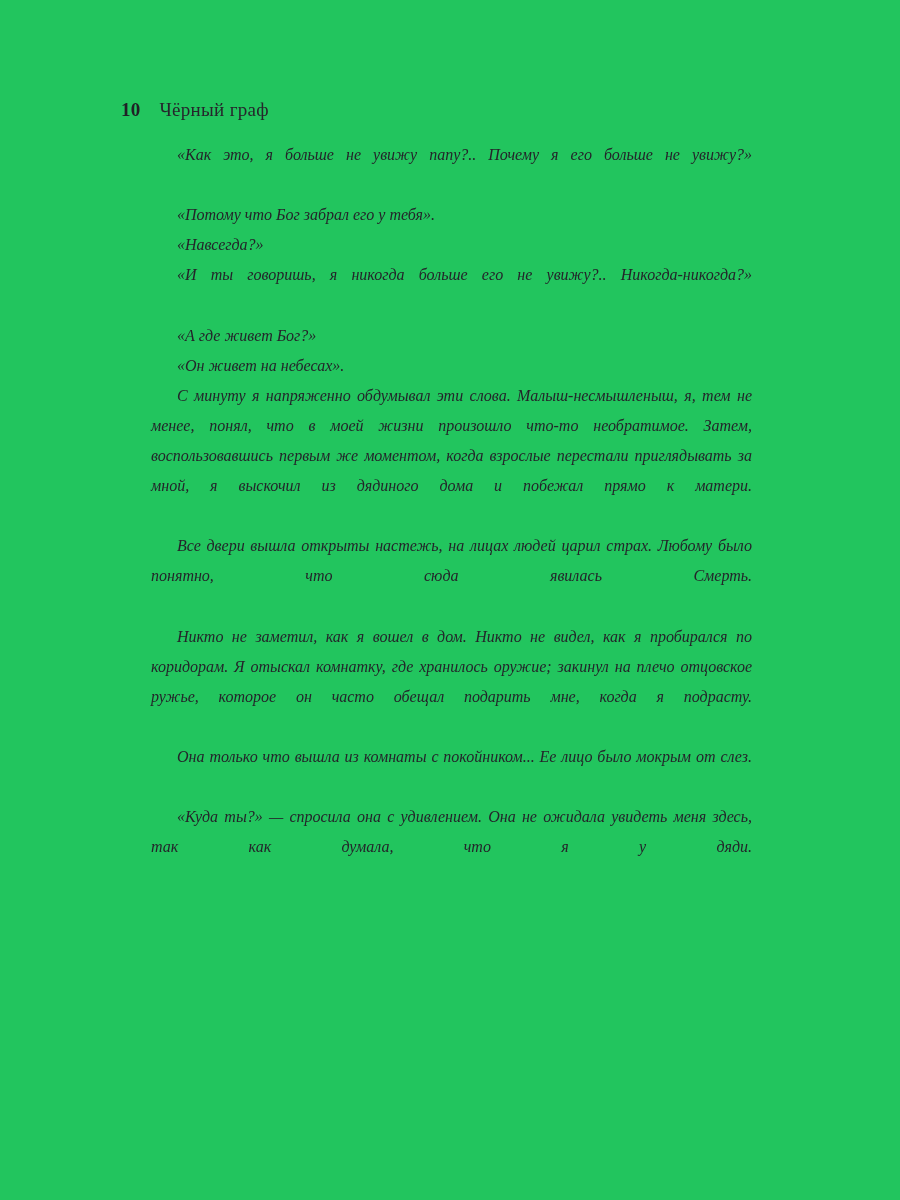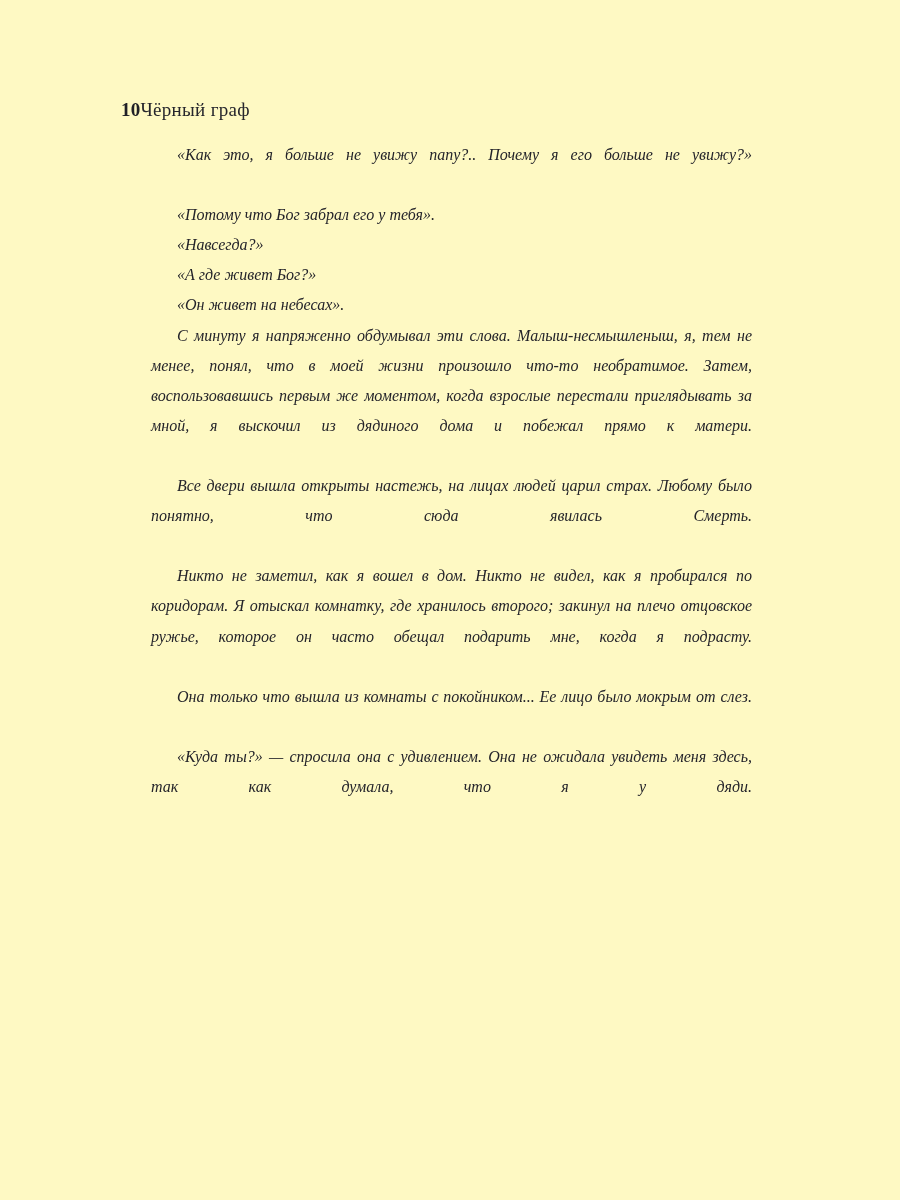--- a/index.html
+++ b/index.html
@@ -33,20 +33,21 @@
   .running-head .folio {
     font-size: 19px;
     font-weight: 700;
     letter-spacing: 0.2px;
     color: #202026;
   }
 
   .running-head .chapter-title {
     font-size: 19px;
     font-weight: 400;
+    margin-left: 19px;
     letter-spacing: 0.3px;
     color: #26262c;
   }
 
   
   .text-block {
     position: absolute;
     left: 151px;
     top: 140px;
     width: 601px;
@@ -72,34 +73,35 @@
   }
 
   .para.no-justify {
     text-align: left;
   }
   .para.no-justify::after { content: none; }
 </style>
 </head>
 <body>
 
-<div class="page" style="background: #fef9c3; color: rgb(36, 36, 42);">
+<div class="page" style="background: #22c55e; color: rgb(36, 36, 42);">
 
   <div class="running-head">
     <span class="folio">10</span>
     <span class="chapter-title">Чёрный граф</span>
   </div>
 
   <div class="text-block">
     <p class="para">«Как это, я больше не увижу папу?.. Почему я его больше не увижу?»</p>
     <p class="para no-justify">«Потому что Бог забрал его у тебя».</p>
     <p class="para no-justify">«Навсегда?»</p>
+    <p class="para">«И ты говоришь, я никогда больше его не увижу?.. Никогда-никогда?»</p>
     <p class="para no-justify">«А где живет Бог?»</p>
     <p class="para no-justify">«Он живет на небесах».</p>
     <p class="para">С минуту я напряженно обдумывал эти слова. Малыш-несмышленыш, я, тем не менее, понял, что в моей жизни произошло что-то необратимое. Затем, воспользовавшись первым же моментом, когда взрослые перестали приглядывать за мной, я выскочил из дядиного дома и побежал прямо к матери.</p>
     <p class="para">Все двери вышла открыты настежь, на лицах людей царил страх. Любому было понятно, что сюда явилась Смерть.</p>
-    <p class="para">Никто не заметил, как я вошел в дом. Никто не видел, как я пробирался по коридорам. Я отыскал комнатку, где хранилось второго; закинул на плечо отцовское ружье, которое он часто обещал подарить мне, когда я подрасту.</p>
+    <p class="para">Никто не заметил, как я вошел в дом. Никто не видел, как я пробирался по коридорам. Я отыскал комнатку, где хранилось оружие; закинул на плечо отцовское ружье, которое он часто обещал подарить мне, когда я подрасту.</p>
     <p class="para">Она только что вышла из комнаты с покойником... Ее лицо было мокрым от слез.</p>
     <p class="para">«Куда ты?» — спросила она с удивлением. Она не ожидала увидеть меня здесь, так как думала, что я у дяди.</p>
 
   </div>
 
 </div>
 
 </body></html>

